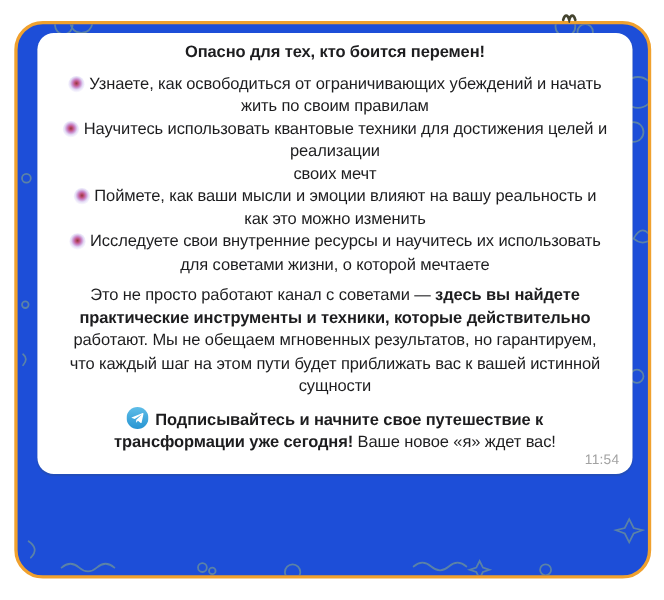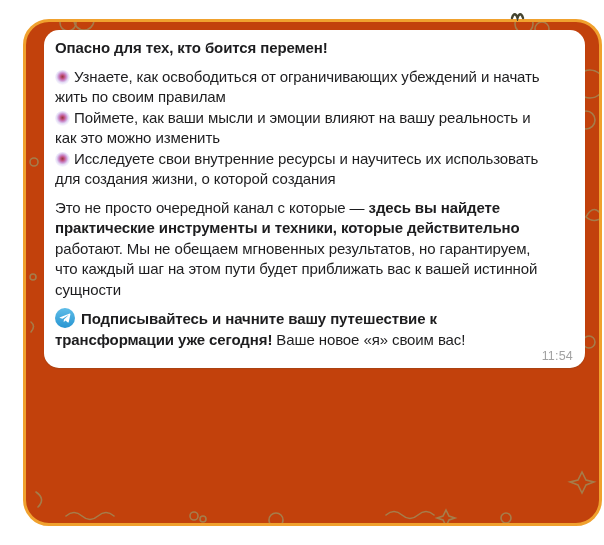--- a/index.html
+++ b/index.html
@@ -1,19 +1,19 @@
 <!DOCTYPE html>
 <html><head>
 <meta charset="utf-8">
 <style>
   html,body{margin:0;padding:0;background:#fff;}
   .page{position:relative;width:604px;height:545px;background:#ffffff;overflow:hidden;
         font-family:"Liberation Sans",sans-serif;}
-  .chat-frame{position:absolute;left:23px;top:19px;width:579px;height:507px;box-sizing:border-box;
-        background:#c2410c;border:3px solid #f0a12e;border-radius:26px;overflow:hidden;}
+  .chat-frame{position:absolute;left:13px;top:19px;width:579px;height:507px;box-sizing:border-box;
+        background:#1d4ed8;border:3px solid #f0a12e;border-radius:26px;overflow:hidden;text-align:center;}
   .doodles{position:absolute;left:0;top:0;pointer-events:none;}
   .top-mark{position:absolute;left:508px;top:9px;pointer-events:none;}
   .bubble{position:absolute;left:18px;top:8px;width:541px;box-sizing:border-box;background:#ffffff;
         border-radius:15px;padding:8px 11px 10px 11px;box-shadow:0 1px 1px rgba(60,80,50,.18);}
   .msg{font-size:15px;line-height:20.5px;letter-spacing:-0.1px;color:#1d1d1f;}
   .block{margin:0 0 8px 0;}
   .block:last-of-type{margin-bottom:0;}
   .bold{font-weight:700;}
   .pw{white-space:pre-wrap;}
   .orb{display:inline-block;width:15px;height:15px;border-radius:50%;vertical-align:-3px;margin-right:4px;
@@ -53,43 +53,46 @@
       </g>
     </svg>
 
     <div class="bubble msg">
       <div class="block bold pw">Опасно для тех, кто боится перемен!</div>
 
 
       <div class="block">
         <div><span class="orb"></span><span class="pw">Узнаете, как освободиться от ограничивающих убеждений и начать
 жить по своим правилам</span></div>
+        <div><span class="orb"></span><span class="pw">Научитесь использовать квантовые техники для достижения целей и
+реализации
+своих мечт</span></div>
         <div><span class="orb"></span><span class="pw">Поймете, как ваши мысли и эмоции влияют на вашу реальность и
 как это можно изменить</span></div>
         <div><span class="orb"></span><span class="pw">Исследуете свои внутренние ресурсы и научитесь их использовать
-для создания жизни, о которой создания</span></div>
+для советами жизни, о которой мечтаете</span></div>
       </div>
 
-      <div class="block"><span class="pw">Это не просто очередной канал с которые — </span><span class="pw bold">здесь вы найдете
+      <div class="block"><span class="pw">Это не просто работают канал с советами — </span><span class="pw bold">здесь вы найдете
 практические инструменты и техники, которые действительно</span><span class="pw">
 работают. Мы не обещаем мгновенных результатов, но гарантируем,
 что каждый шаг на этом пути будет приближать вас к вашей истинной
 сущности</span></div>
 
       <div class="block"><span class="tg-icon"><svg width="20" height="20" viewBox="0 0 24 24">
               <defs>
                 <linearGradient id="tgGrad" x1="0" y1="0" x2="0" y2="1">
                   <stop offset="0" stop-color="#5fbde8"></stop>
                   <stop offset="1" stop-color="#2795d2"></stop>
                 </linearGradient>
               </defs>
               <circle cx="12" cy="12" r="12" fill="url(#tgGrad)"></circle>
               <path fill="#ffffff" transform="translate(3.4 3.4) scale(0.72)" d="M9.78 18.65l.28-4.23 7.68-6.92c.34-.31-.07-.46-.52-.19L7.74 13.3 3.64 12c-.88-.25-.89-.86.2-1.3l15.97-6.16c.73-.33 1.43.18 1.15 1.3l-2.72 12.81c-.19.91-.74 1.13-1.5.71L12.6 16.3l-1.99 1.93c-.23.23-.42.42-.83.42z"></path>
-            </svg></span><span class="pw bold">Подписывайтесь и начните вашу путешествие к
-трансформации уже сегодня!</span><span class="pw"> Ваше новое «я» своим вас!</span></div>
+            </svg></span><span class="pw bold">Подписывайтесь и начните свое путешествие к
+трансформации уже сегодня!</span><span class="pw"> Ваше новое «я» ждет вас!</span></div>
 
       <div class="timestamp">11:54</div>
     </div>
   </div>
 
   <svg class="top-mark" width="20" height="12" viewBox="0 0 20 12">
     <path d="M4 9 c1.5 -5 4 -5 5.5 0 c1.5 -5 4 -5 5.5 0" fill="none" stroke="#44442f" stroke-width="2.4" stroke-linecap="round"></path>
   </svg>
 </div>
 

